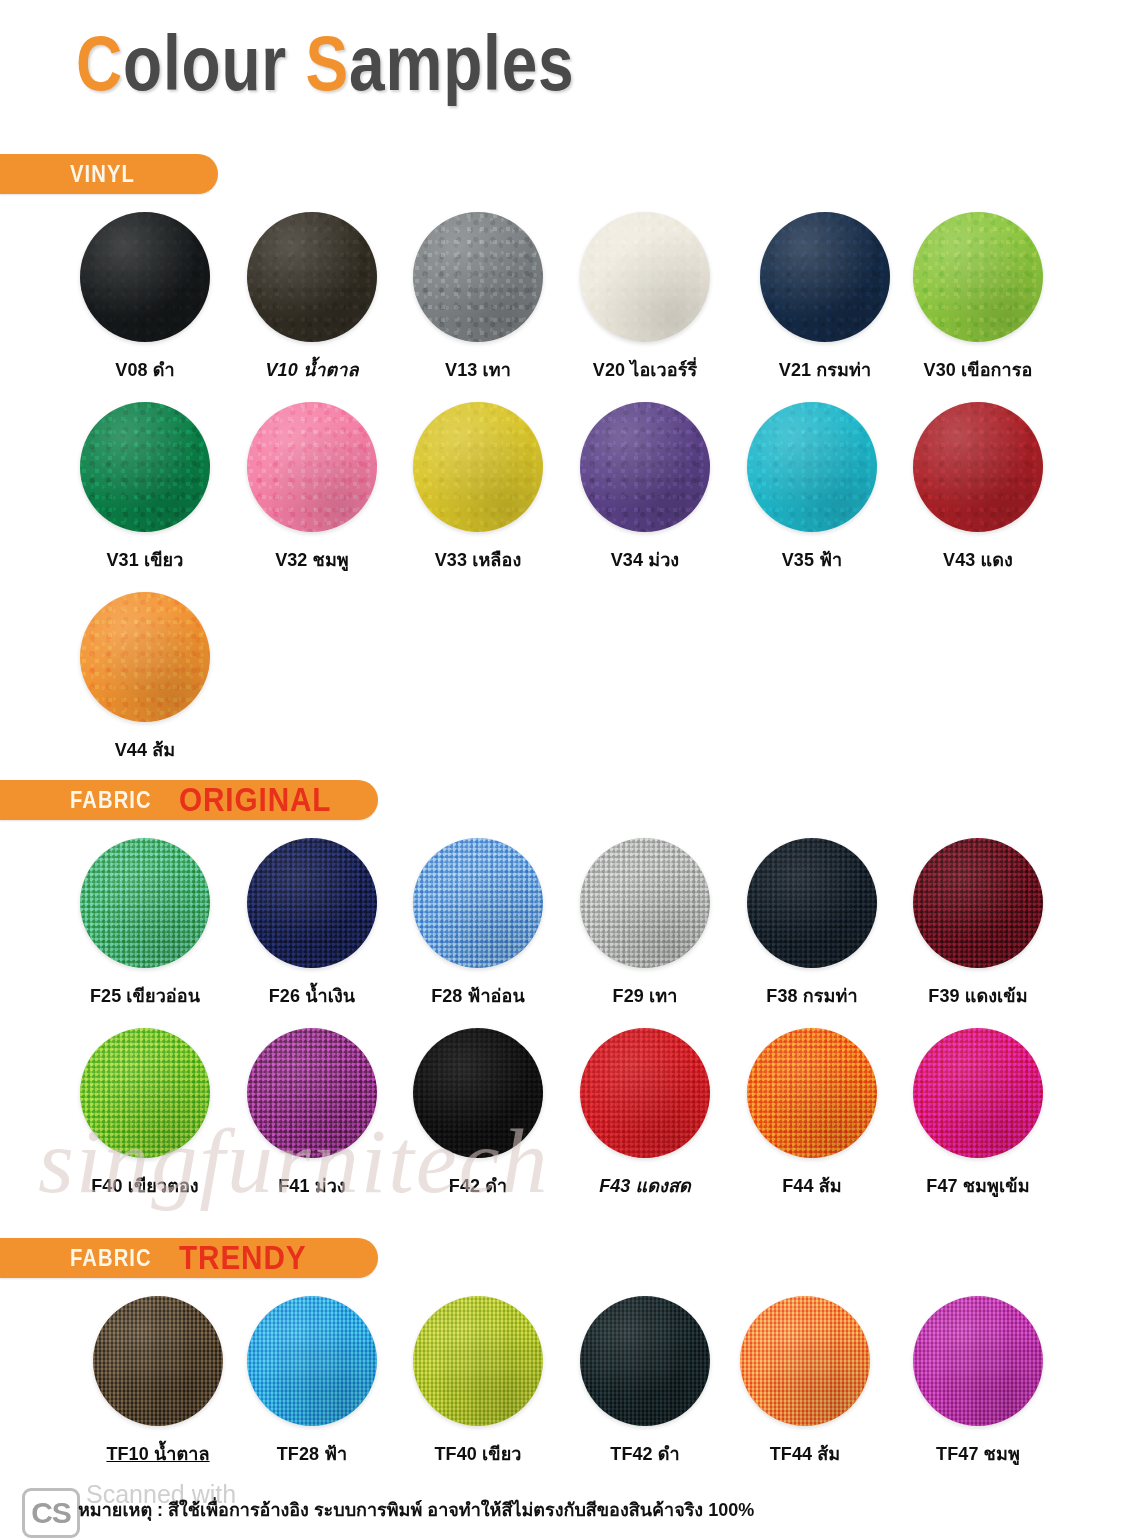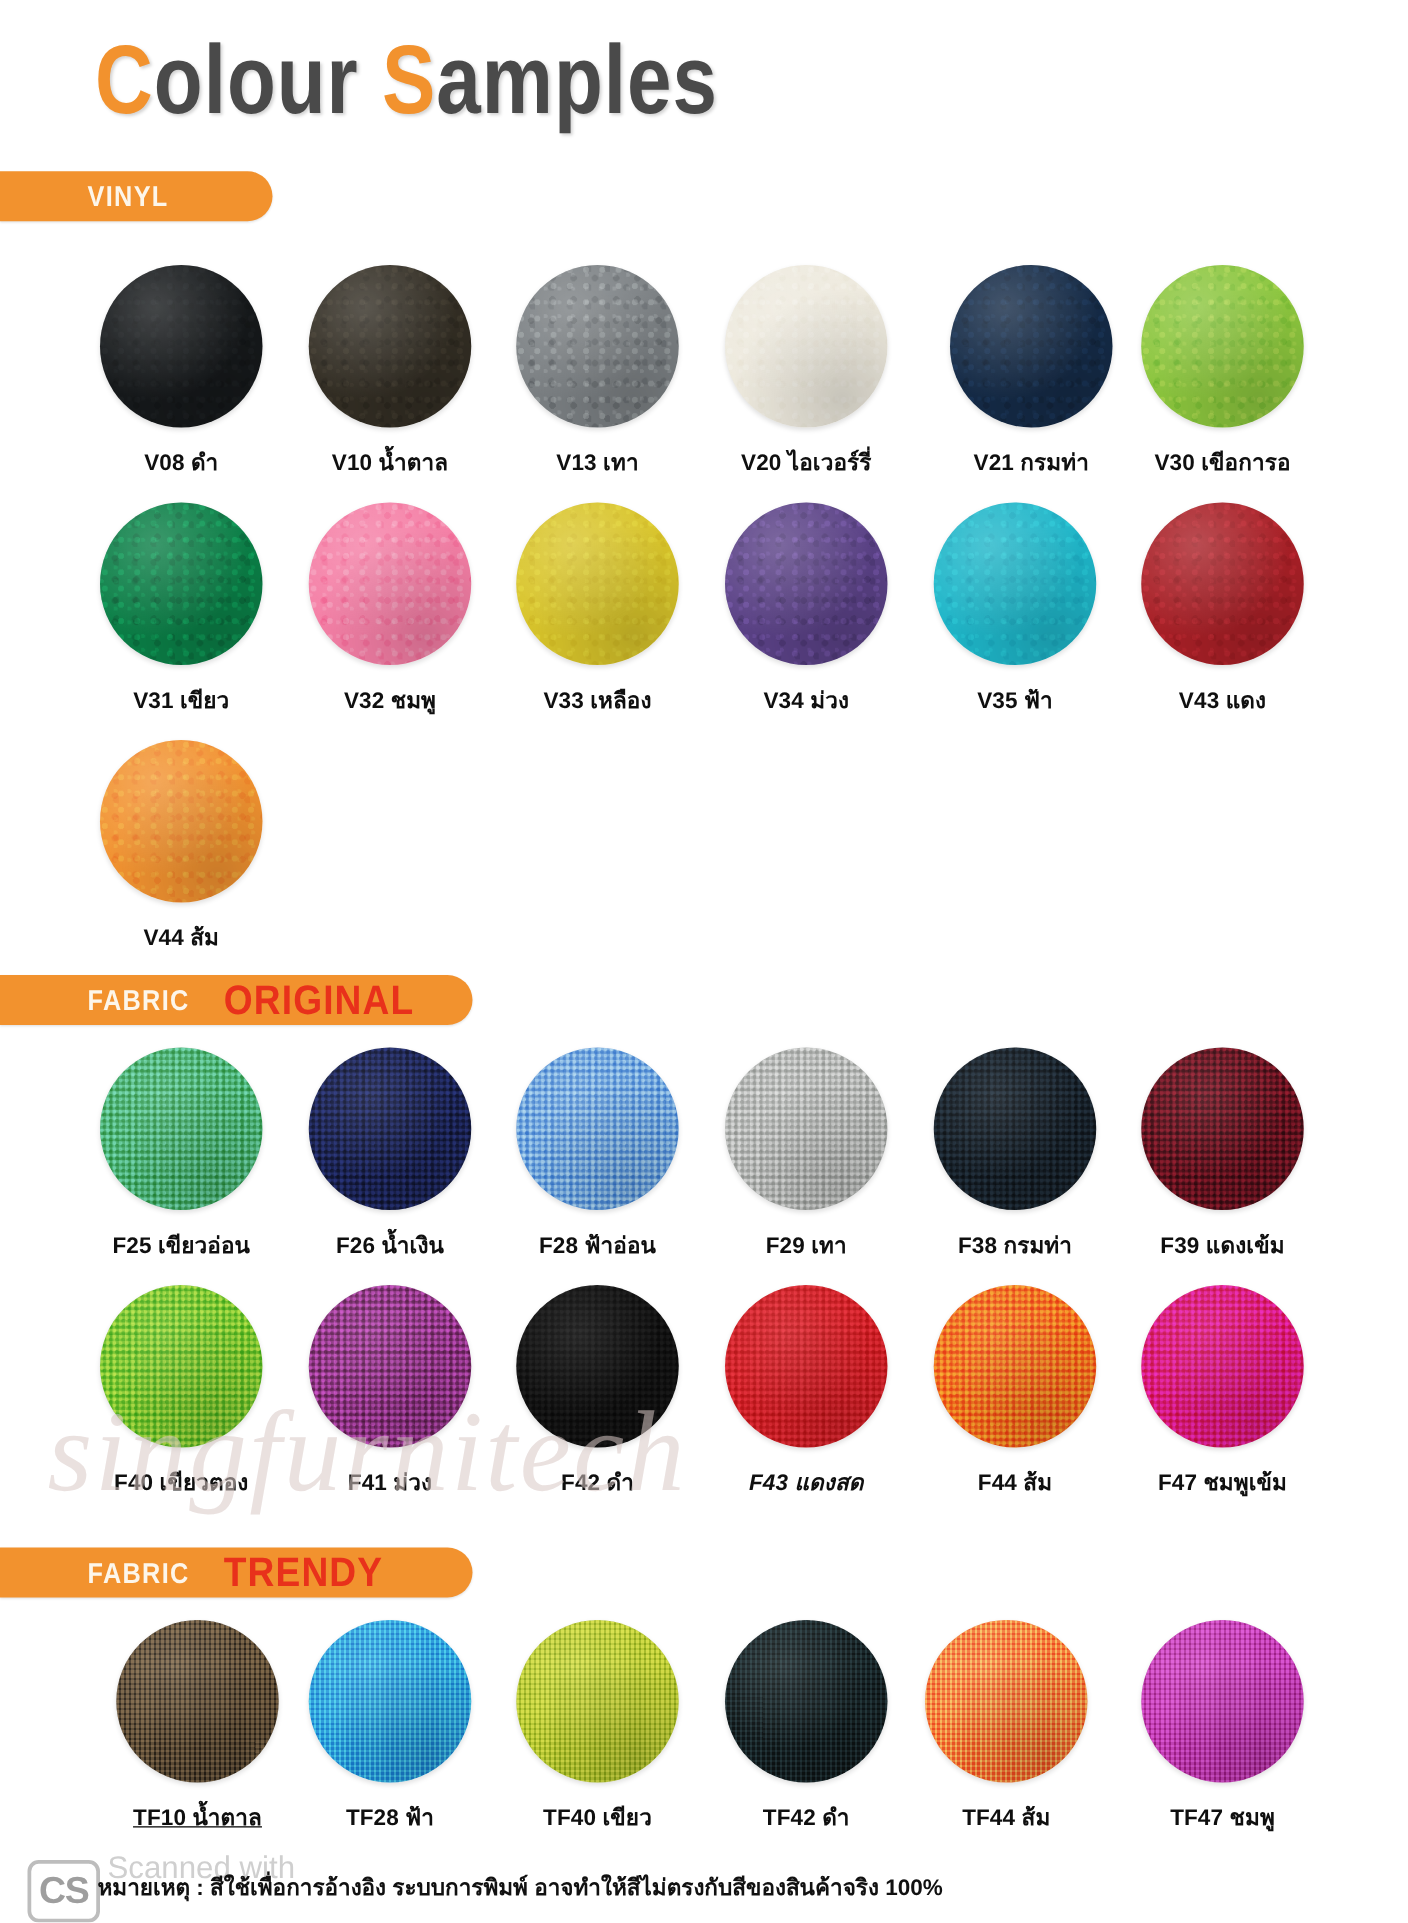--- a/index.html
+++ b/index.html
@@ -127,32 +127,32 @@
   }
 </style>
 </head>
 <body>
 
 <div class="title">
   <span class="o">C</span><span>olour </span><span class="o">S</span><span>amples</span>
 </div>
 
 <div id="sections-root">
-    <div class="banner" style="top: 137px; width: 218px; text-align: center;">
+    <div class="banner" style="top: 154px; width: 218px; text-align: center;">
       <div class="b-pad"></div>
       <div class="b-main">VINYL</div>
     </div>
     <div class="row" style="top: 212px;">
       <div class="cell" style="left: 62px;">
         <div class="swatch vinyl" style="background: rgb(22, 25, 27);">
           <div class="tex vinyl"></div>
         </div>
         <div class="caption">V08 ดำ</div>
       </div>
-      <div class="cell" style="left: 229px;">
+      <div class="cell" style="left: 229px; font-style: italic;">
         <div class="swatch vinyl" style="background: rgb(51, 46, 36);">
           <div class="tex vinyl"></div>
         </div>
         <div class="caption">V10 น้ำตาล</div>
       </div>
       <div class="cell" style="left: 395px;">
         <div class="swatch vinyl" style="background: rgb(124, 129, 132);">
           <div class="tex vinyl"></div>
         </div>
         <div class="caption">V13 เทา</div>

